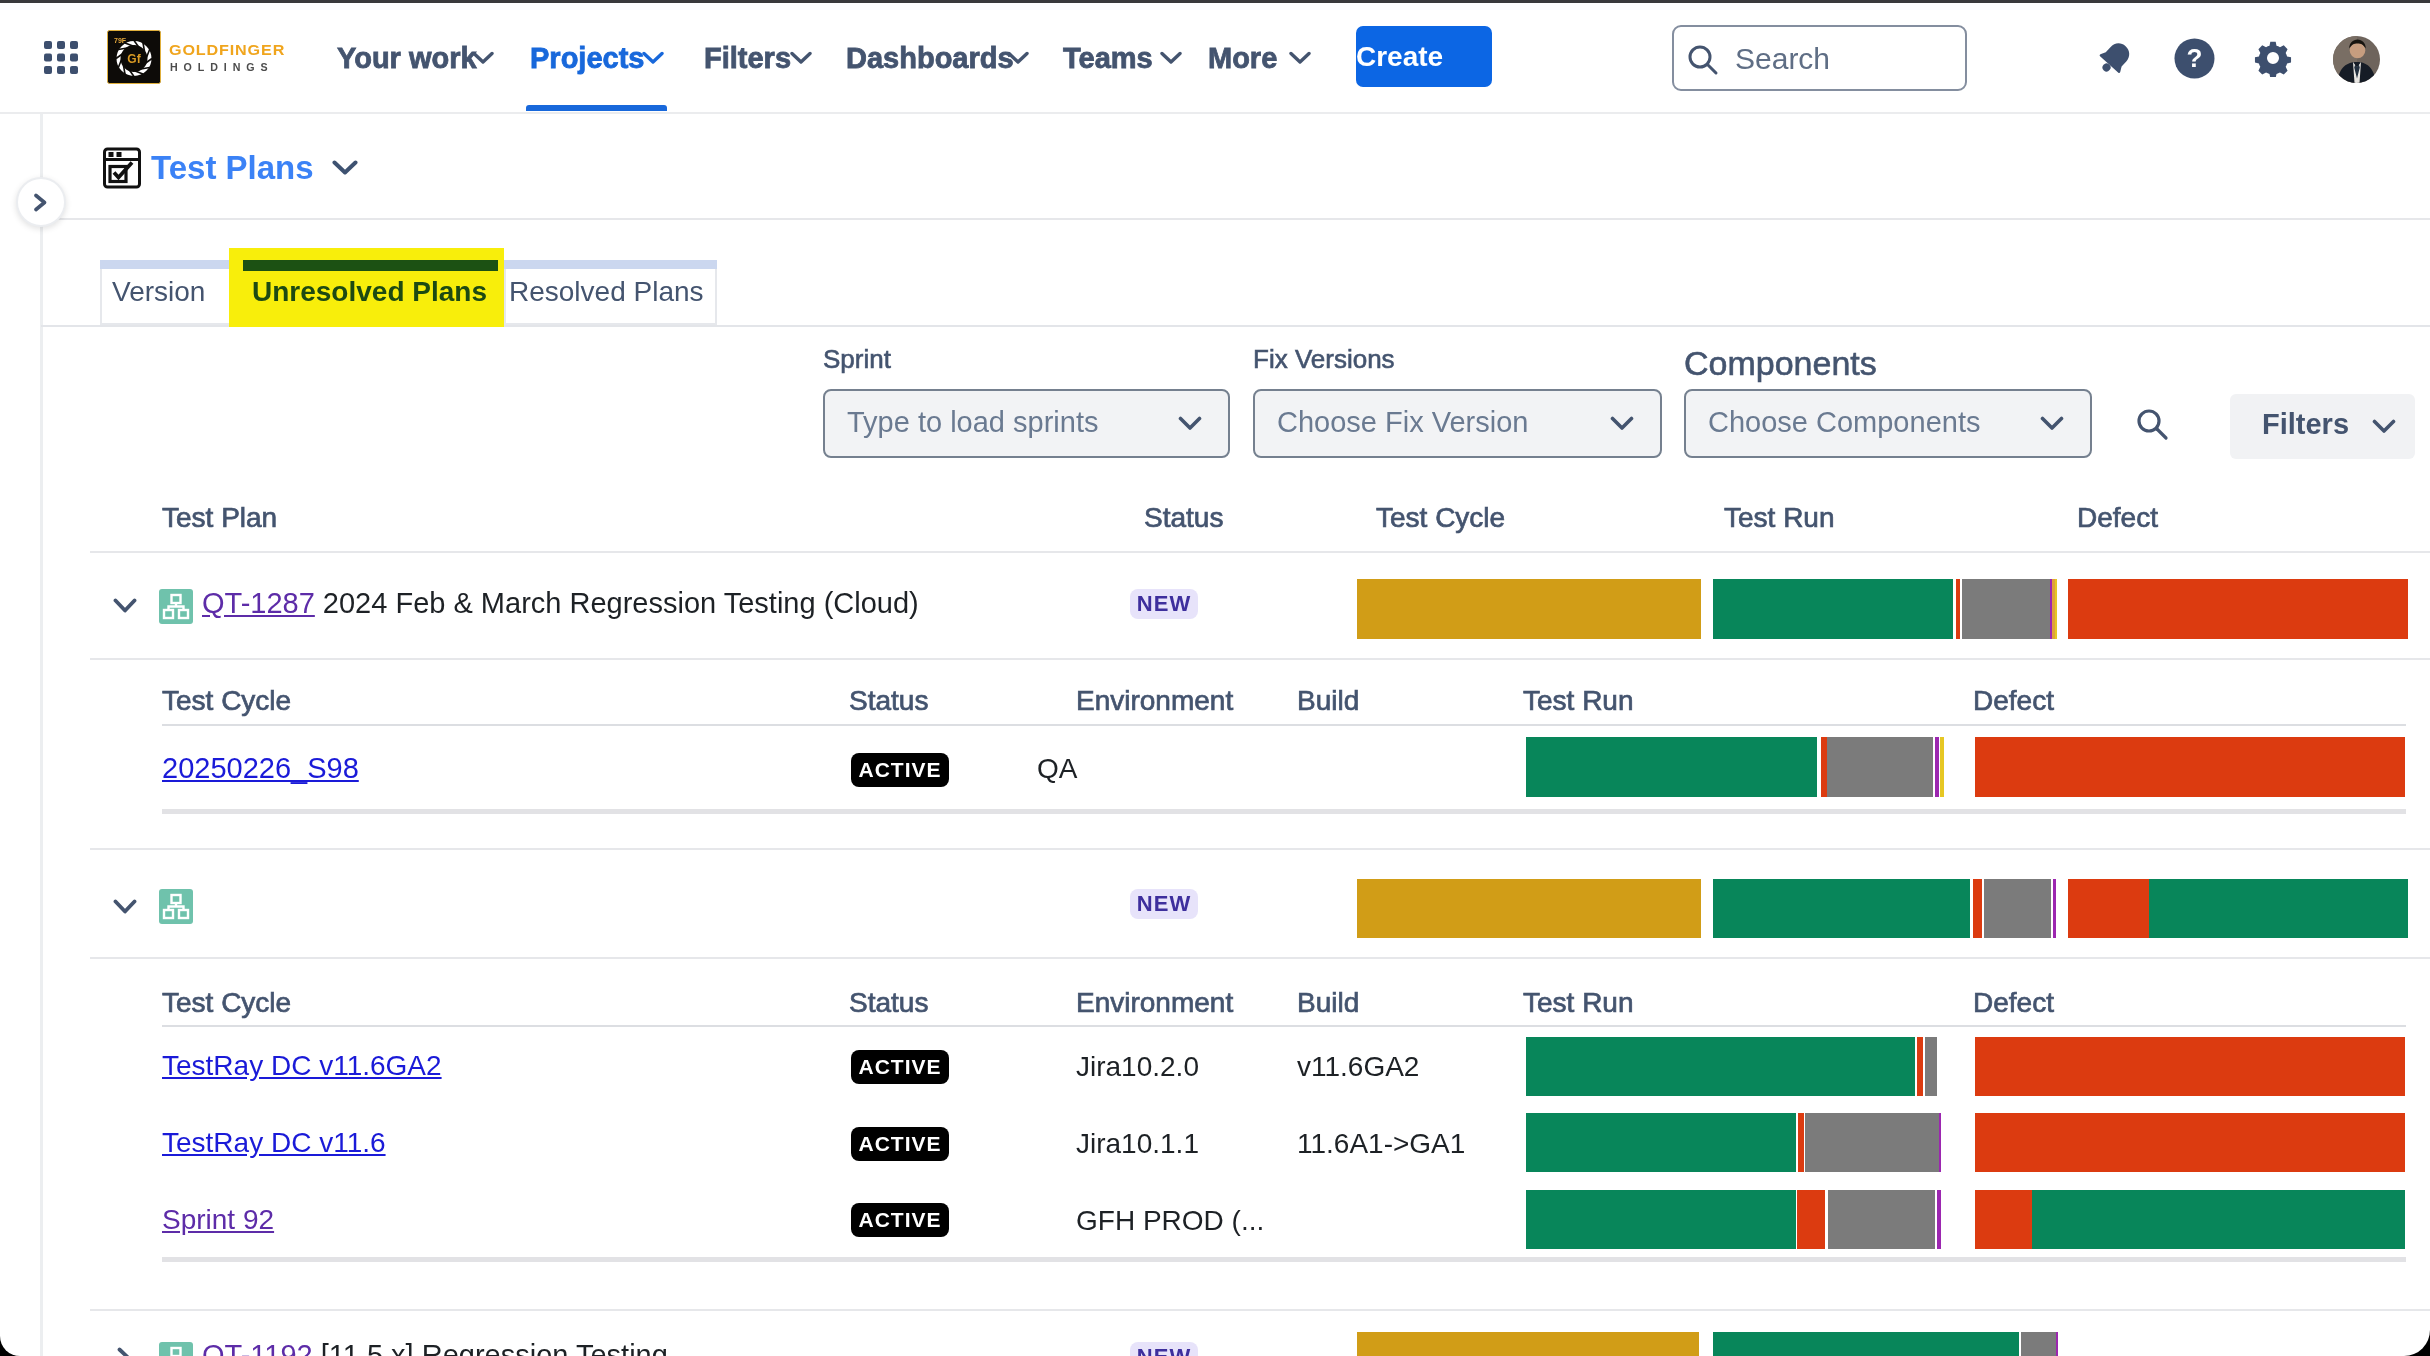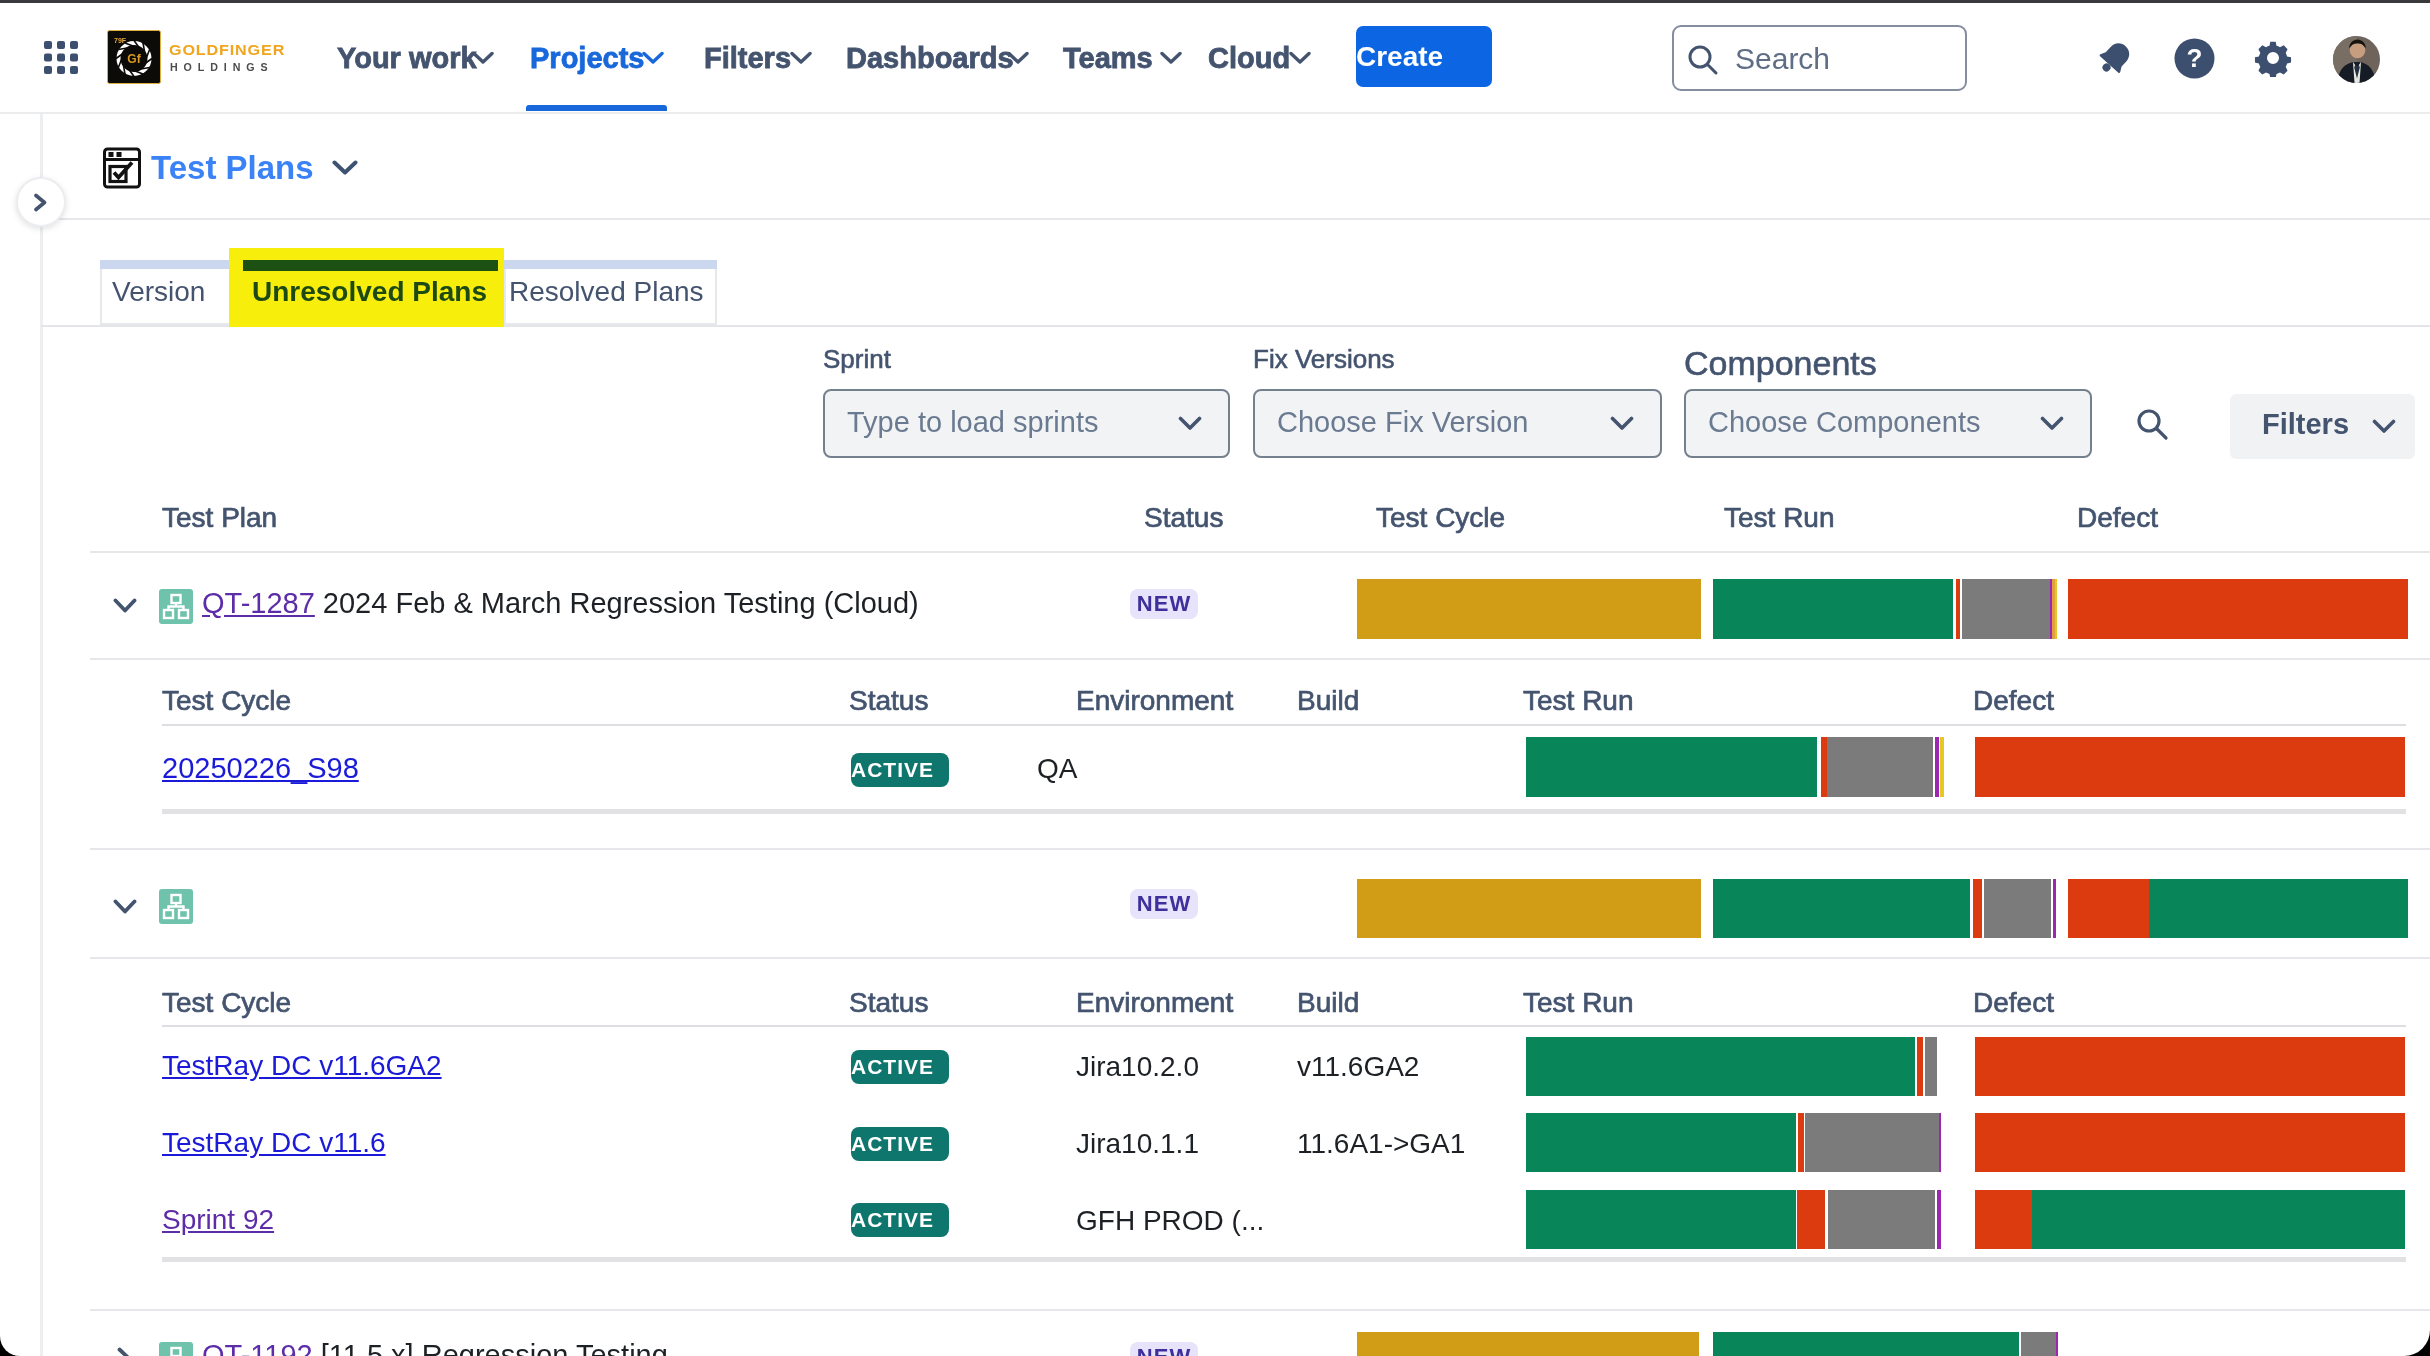--- a/index.html
+++ b/index.html
@@ -9,22 +9,22 @@
           border-radius:0 0 26px 20px; overflow:hidden; }
   .abs { position:absolute; }
   .topstrip { position:absolute; left:0; top:0; width:2430px; height:3px; background:#3a3a3c; }
   .navborder { position:absolute; left:0; top:112px; width:2430px; height:2px; background:#ebecee; }
   .navtxt { position:absolute; top:40px; height:36px; line-height:36px; font-size:29px; font-weight:700; -webkit-text-stroke:0.8px; -webkit-text-stroke-color:currentColor; color:#44546F; white-space:nowrap; }
   .chev { position:absolute; top:51px; }
   .vline { position:absolute; left:40px; top:114px; width:3px; height:1242px; background:#eceef0; }
   .hline { position:absolute; background:#e6e7ea; height:2px; }
   .badge-new { position:absolute; width:68px; height:30px; background:#e7e3fa; border-radius:8px;
                color:#3e2f9d; font-size:22px; font-weight:bold; letter-spacing:1px; text-align:center; line-height:30px; }
-  .badge-active { position:absolute; width:98px; height:34px; background:#0f766e; border-radius:8px;
-               color:#fff; font-size:21px; font-weight:bold; letter-spacing:1px; line-height:34px; }
+  .badge-active { position:absolute; width:98px; height:34px; background:#000000; border-radius:8px;
+               color:#fff; font-size:21px; font-weight:bold; letter-spacing:1px; text-align:center; line-height:34px; }
   .hdr { position:absolute; font-size:28px; font-weight:400; -webkit-text-stroke:0.7px #44546F; color:#44546F; white-space:nowrap; }
   .rowtxt { position:absolute; font-size:29px; color:#1d2125; white-space:nowrap; }
   .linkp { color:#5d2ca8; text-decoration:underline; }
   .linkb { color:#1a1ad8; text-decoration:underline; }
   .bar { position:absolute; }
   .bar div { position:absolute; top:0; height:100%; }
 </style>
 </head>
 <body>
 <div class="page">
@@ -88,21 +88,21 @@
       <path d="M2 2.5 L11 11 L20 2.5" stroke="#44546F" stroke-width="3.4" fill="none" stroke-linecap="round" stroke-linejoin="round"></path>
     </svg>
   <div class="navtxt" style="left:846px">Dashboards</div>
   <svg class="chev" style="left:1007px" width="22" height="14" viewBox="0 0 22 14">
       <path d="M2 2.5 L11 11 L20 2.5" stroke="#44546F" stroke-width="3.4" fill="none" stroke-linecap="round" stroke-linejoin="round"></path>
     </svg>
   <div class="navtxt" style="left:1063px">Teams</div>
   <svg class="chev" style="left:1160px" width="22" height="14" viewBox="0 0 22 14">
       <path d="M2 2.5 L11 11 L20 2.5" stroke="#44546F" stroke-width="3.4" fill="none" stroke-linecap="round" stroke-linejoin="round"></path>
     </svg>
-  <div class="navtxt" style="left:1208px">Cloud</div>
+  <div class="navtxt" style="left:1208px">More</div>
   <svg class="chev" style="left:1289px" width="22" height="14" viewBox="0 0 22 14">
       <path d="M2 2.5 L11 11 L20 2.5" stroke="#44546F" stroke-width="3.4" fill="none" stroke-linecap="round" stroke-linejoin="round"></path>
     </svg>
 
   <div class="abs" style="left:1356px;top:26px;width:136px;height:61px;background:#0C66E4;border-radius:7px;color:#fff;font-size:28px;font-weight:bold;text-align:left;line-height:61px">Create</div>
 
   <div class="abs" style="left:1672px;top:25px;width:295px;height:66px;border:2px solid #848e9f;border-radius:9px"></div>
   <svg class="abs" style="left:1687px;top:44px" width="32" height="32" viewBox="0 0 32 32">
       <circle cx="13" cy="13" r="10" stroke="#44546F" stroke-width="3" fill="none"></circle>
       <line x1="20.5" y1="20.5" x2="29" y2="29" stroke="#44546F" stroke-width="3" stroke-linecap="round"></line>

